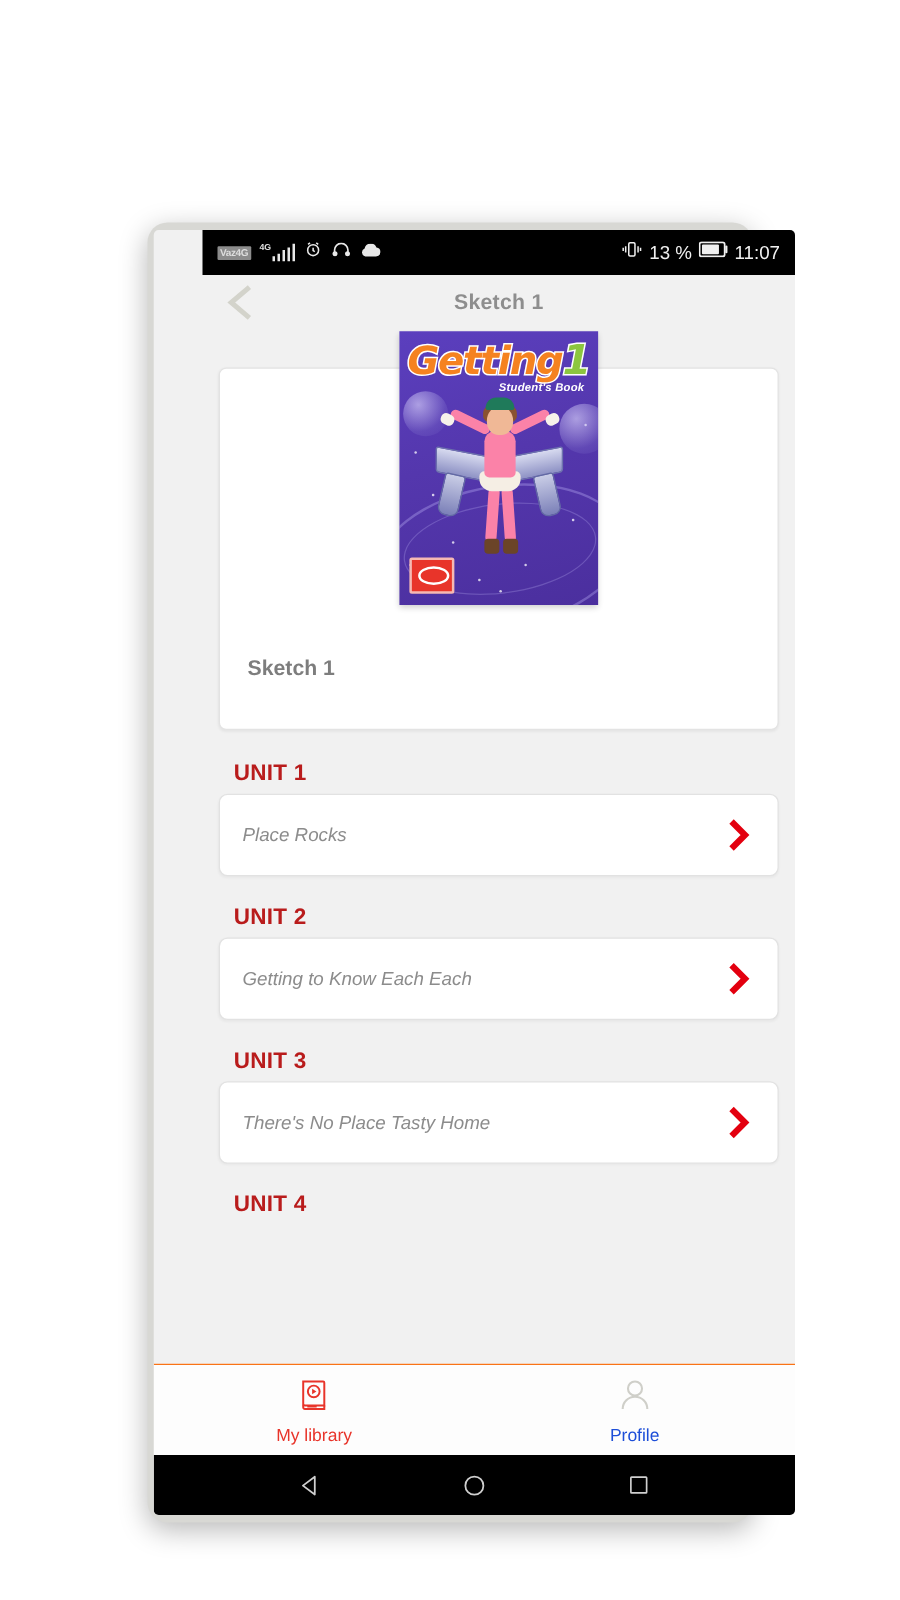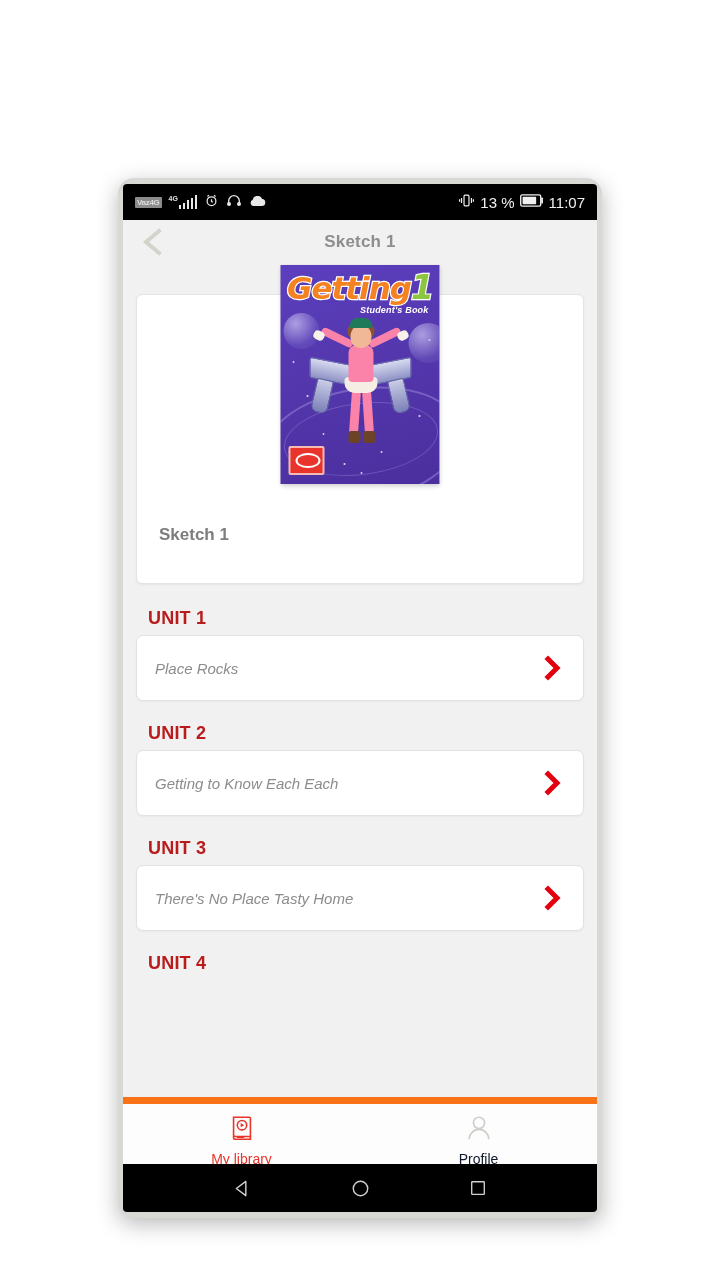--- a/index.html
+++ b/index.html
@@ -21,20 +21,21 @@
     box-shadow:0 6px 22px rgba(0,0,0,0.28);
     padding:6px 5px 6px 5px;
     box-sizing:border-box;
   }
   #phone-screen{
     position:relative;
     width:100%;height:100%;
     background:#f1f1f1;
     overflow:hidden;
     border-radius:4px;
+    padding-left:39px;
   }
 
   
   #status-bar{
     height:36px;background:#000;
     display:flex;align-items:center;
     justify-content:space-between;
     padding:0 12px;box-sizing:border-box;
   }
   .sb-left,.sb-right{display:flex;align-items:center;gap:7px;}
@@ -202,34 +203,34 @@
     font-family:"Liberation Sans", sans-serif;
   }
   .unit-arrow{
     position:absolute;right:18px;top:50%;
     transform:translateY(-50%);
     line-height:0;
   }
 
   
   #tab-bar{
-    position:absolute;left:0;bottom:36px;
+    position:absolute;left:0;bottom:48px;
     width:100%;height:72px;
     background:#fdfdfd;
-    border-top:7px solid #f97316;
+    border-top:1px solid #f97316;
     display:flex;
     text-align:center;
   }
   .tab{
     flex:1;display:flex;flex-direction:column;
     align-items:center;justify-content:center;gap:4px;
   }
   .tab-label{font-size:14px;}
   .tab.active .tab-label{color:#e8342a;}
-  .tab.inactive .tab-label{color:#0f172a;}
+  .tab.inactive .tab-label{color:#1d4ed8;}
 
   
   #nav-bar{
     position:absolute;left:0;bottom:0;
     width:100%;height:48px;background:#000;
     display:flex;align-items:center;justify-content:space-around;
     padding:0 60px;box-sizing:border-box;
   }
   .nav-btn{display:flex;align-items:center;justify-content:center;width:44px;height:44px;}
 </style>

